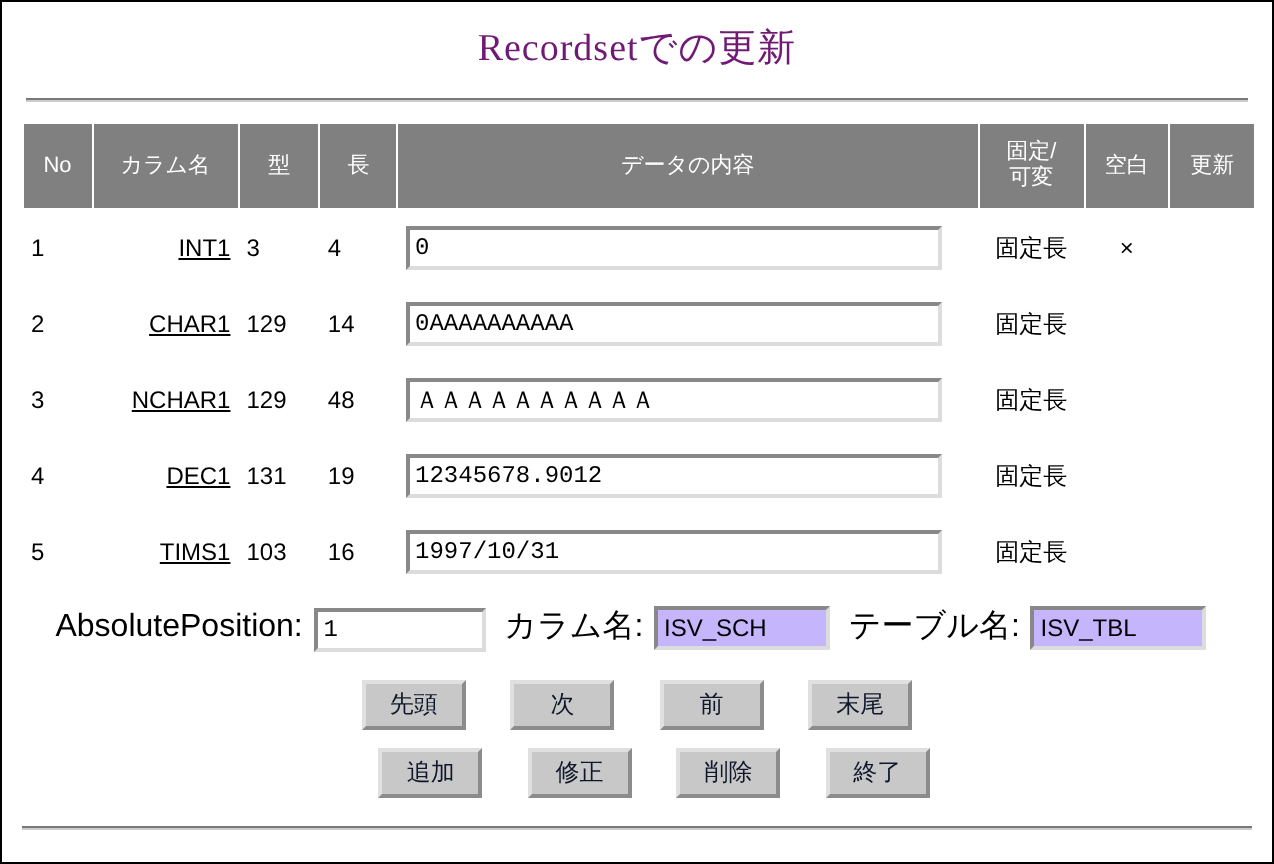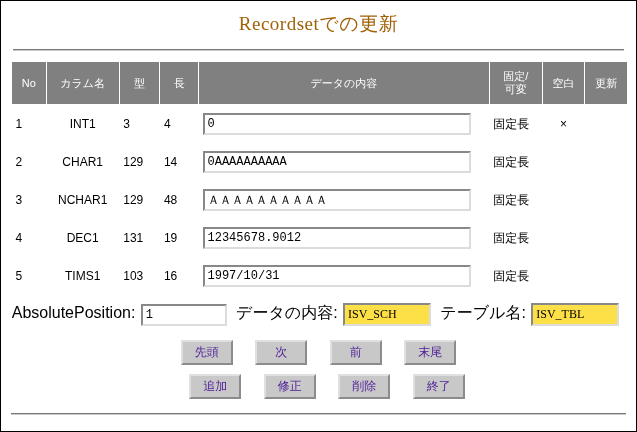--- a/index.html
+++ b/index.html
@@ -16,21 +16,21 @@
     border: 1px solid #000000;
     background: #ffffff;
     overflow: hidden;
   }
   .title-area {
     text-align: center;
     padding-top: 10px;
     padding-bottom: 6px;
   }
   .title-text {
-    color: #a16207;
+    color: #701a75;
     font-size: 19px;
     font-family: "Liberation Serif", serif;
     letter-spacing: 0.5px;
   }
   .hr-line {
     border: none;
     border-top: 2px groove #cccccc;
     margin: 6px 12px 0 12px;
     height: 0;
   }
@@ -65,24 +65,24 @@
   .col-no     { width: 34px; }
   .col-name   { width: 72px; }
   .col-type   { width: 40px; }
   .col-len    { width: 38px; }
   .col-data   { width: 286px; }
   .col-fixed  { width: 52px; }
   .col-null   { width: 42px; }
   .col-upd    { width: 42px; }
 
   td.c-no     { text-align: left; padding-left: 8px; }
-  td.c-name   { text-align: center; }
+  td.c-name   { text-align: right; text-decoration: underline; }
   td.c-type   { text-align: left; }
   td.c-len    { text-align: left; }
-  td.c-fixed  { text-align: left; font-size: 12px; }
+  td.c-fixed  { text-align: center; font-size: 12px; }
   td.c-null   { text-align: center; font-size: 13px; }
   td.c-upd    { text-align: center; }
 
   input.datafield {
     width: 268px;
     box-sizing: border-box;
     font-family: "Liberation Mono", monospace;
     font-size: 12px;
     padding: 2px 3px;
     border: 2px inset #dcdcdc;
@@ -102,38 +102,38 @@
     font-family: "Liberation Mono", monospace;
     font-size: 12px;
     padding: 2px 3px;
     border: 2px inset #dcdcdc;
     background: #ffffff;
     margin: 0 6px 0 2px;
     box-sizing: border-box;
   }
   input.schemafield, input.tablefield {
     width: 88px;
-    font-family: Liberation Serif, serif;
+    font-family: Liberation Sans, sans-serif;
     font-size: 12px;
     padding: 2px 3px;
     border: 2px inset #dcdcdc;
-    background: #fde047;
+    background: #c4b5fd;
     margin: 0 6px 0 2px;
     box-sizing: border-box;
   }
   .btn-row {
     margin-top: 14px;
     text-align: center;
   }
   .btn-row.second { margin-top: 9px; padding-left: 17px; }
   button.btn {
     font-family: "Liberation Sans", sans-serif;
     font-size: 12px;
     background: #c8c8c8;
-    color: #4c1d95;
+    color: #0f172a;
     border: 2px outset #e0e0e0;
     padding: 2px 0;
     width: 52px;
     margin: 0 9px;
     cursor: pointer;
   }
   .bottom-line {
     position: absolute;
     left: 10px;
     right: 10px;
@@ -240,21 +240,21 @@
           <td class="c-null"></td>
           <td class="c-upd"></td>
         </tr>
       </tbody>
     </table>
   </div>
 
   <div class="pos-row">
     <label>AbsolutePosition:</label>
     <input class="posfield" type="text" value="1" style="">
-    <label>データの内容:</label>
+    <label>カラム名:</label>
     <input class="schemafield" type="text" value="ISV_SCH" style="">
     <label>テーブル名:</label>
     <input class="tablefield" type="text" value="ISV_TBL" style="">
   </div>
 
   <div class="btn-row">
     <button class="btn">先頭</button>
     <button class="btn">次</button>
     <button class="btn">前</button>
     <button class="btn">末尾</button>

